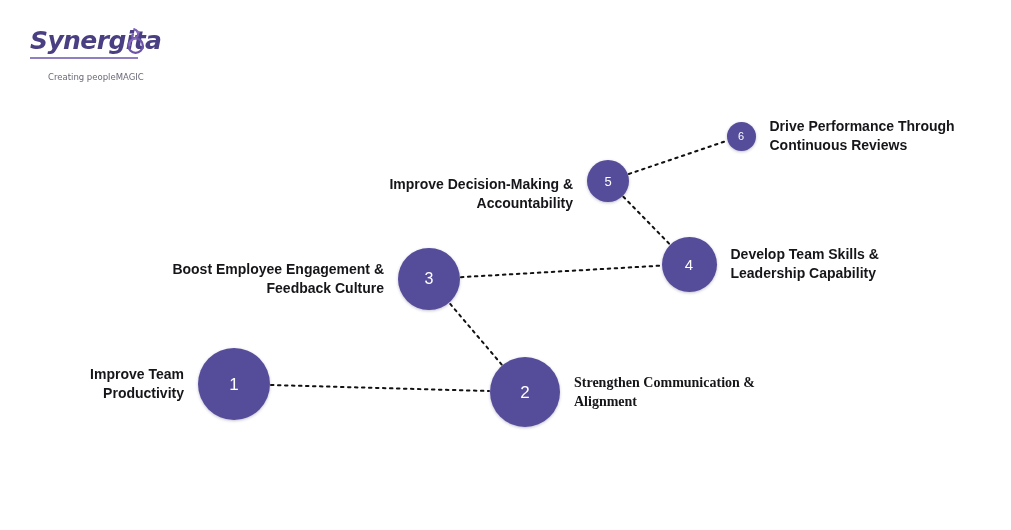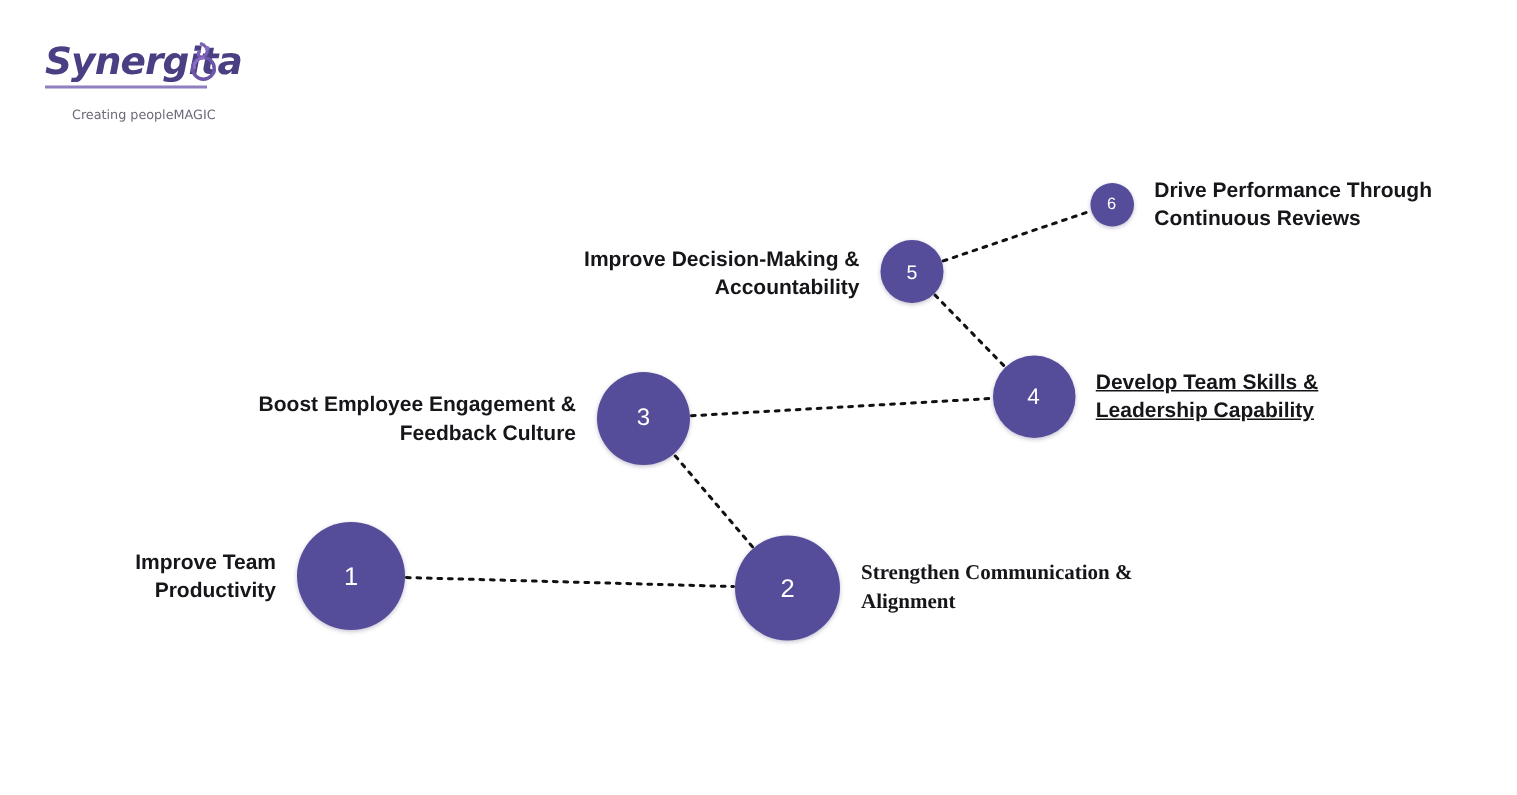--- a/index.html
+++ b/index.html
@@ -142,26 +142,26 @@
       <div class="node-label label-left-aligned" style="left: 574px; width: 260px; top: 372.5px; font-family: Liberation Serif, serif;">Strengthen Communication &amp;
 Alignment</div>
       <div class="node" style="left: 398px; top: 248px; width: 62px; height: 62px; background: rgb(85, 76, 154);">
         <span class="node-number" style="font-size: 16px;">3</span>
       </div>
       <div class="node-label label-right-aligned" style="left: 124px; width: 260px; top: 259.5px;">Boost Employee Engagement &amp;
 Feedback Culture</div>
       <div class="node" style="left: 661.5px; top: 236.5px; width: 55px; height: 55px; background: rgb(85, 76, 154);">
         <span class="node-number" style="font-size: 15px;">4</span>
       </div>
-      <div class="node-label label-left-aligned" style="left: 730.5px; width: 260px; top: 244.5px; text-decoration: underline;">Develop Team Skills &amp;
+      <div class="node-label label-left-aligned" style="left: 730.5px; width: 260px; top: 244.5px;">Develop Team Skills &amp;
 Leadership Capability</div>
       <div class="node" style="left: 587px; top: 160px; width: 42px; height: 42px; background: rgb(85, 76, 154);">
         <span class="node-number" style="font-size: 13px;">5</span>
       </div>
-      <div class="node-label label-right-aligned" style="left: 313px; width: 260px; top: 163px;">Improve Decision-Making &amp;
+      <div class="node-label label-right-aligned" style="left: 313px; width: 260px; top: 175px;">Improve Decision-Making &amp;
 Accountability</div>
       <div class="node" style="left: 726.5px; top: 121.5px; width: 29px; height: 29px; background: rgb(85, 76, 154);">
         <span class="node-number" style="font-size: 11px;">6</span>
       </div>
       <div class="node-label label-left-aligned" style="left: 769.5px; width: 260px; top: 116.5px;">Drive Performance Through
 Continuous Reviews</div>
     </div>
 
 </div>
 

